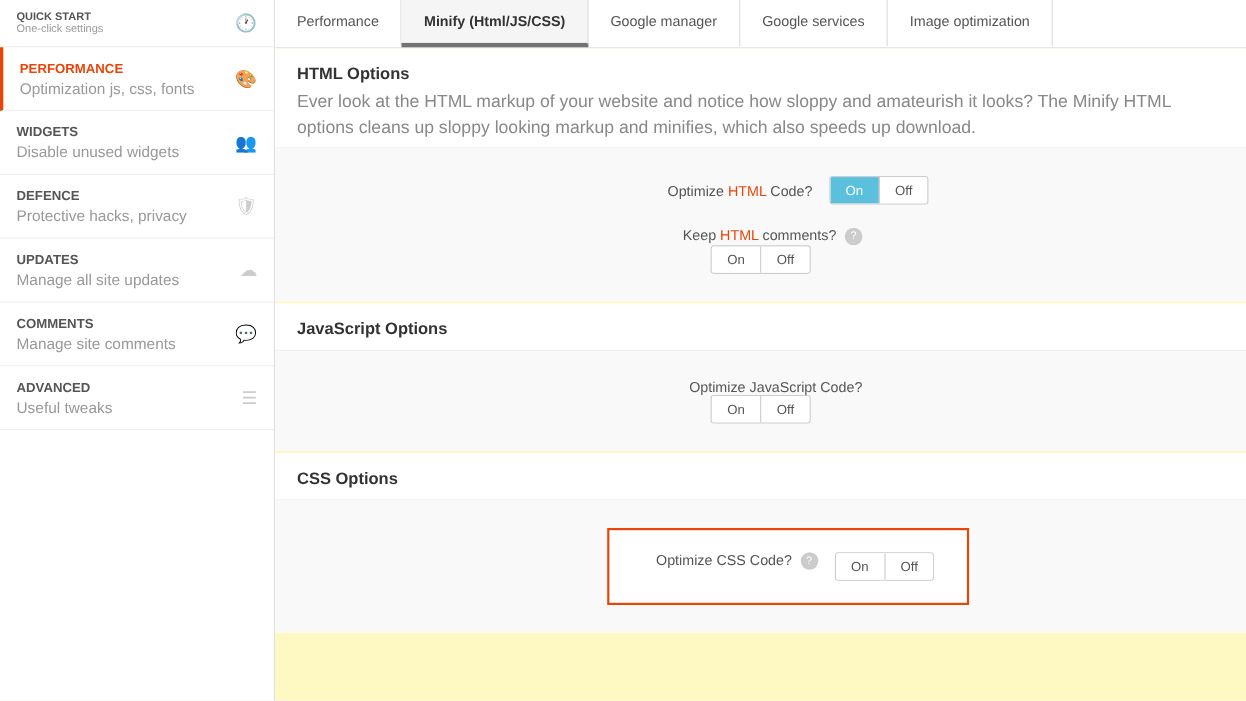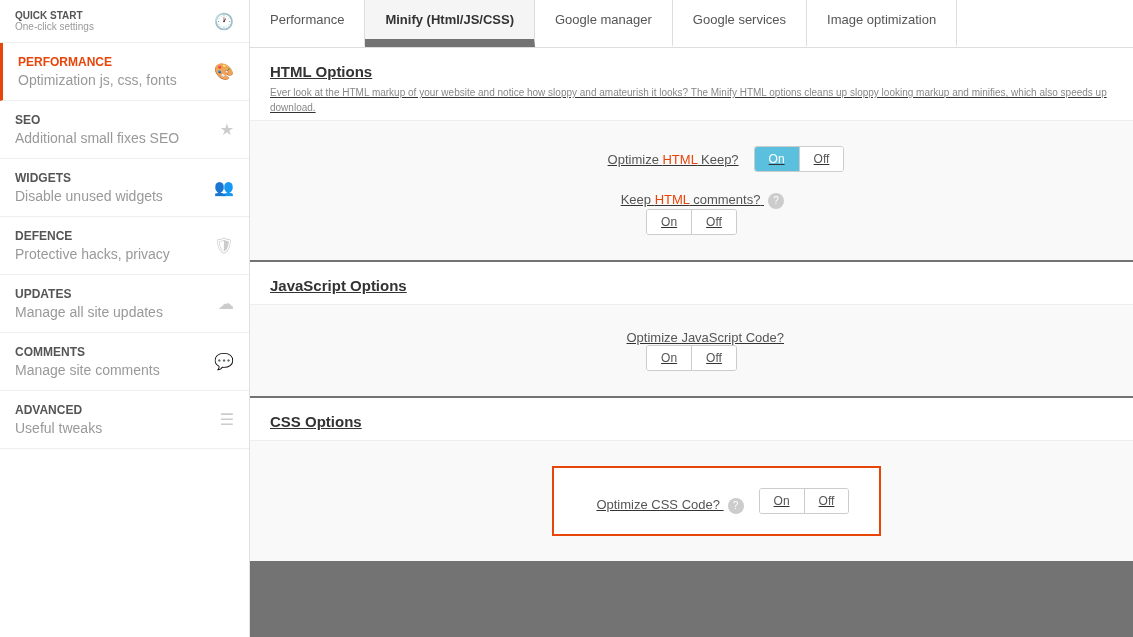--- a/index.html
+++ b/index.html
@@ -81,52 +81,51 @@
       padding: 12px 20px;
       cursor: pointer;
       font-size: 13px;
       color: #555;
       border-right: 1px solid #ddd;
       border-bottom: 2px solid transparent;
       white-space: nowrap;
     }
     .tab.active {
       background: #fff;
-      border-bottom: 8px solid #737373;
+      border-bottom: 4px solid #737373;
       font-weight: bold;
       color: #333;
       background: #f5f5f5;
     }
 
     
     .content {
       flex: 1;
       overflow-y: auto;
       padding: 0;
-      background: #737373;
-      text-decoration: underline;
+      background: #fef9c3;
     }
 
     .section {
       background: #fff;
       margin-bottom: 2px;
     }
     .section-header {
       padding: 15px 20px 5px 20px;
       border-bottom: 1px solid #eee;
       background: #fff;
     }
     .section-title {
       font-size: 15px;
       font-weight: bold;
       color: #333;
       margin-bottom: 5px;
     }
     .section-desc {
-      font-size: 10px;
+      font-size: 16px;
       color: #888;
       line-height: 1.5;
     }
     .section-body {
       padding: 25px 20px;
       background: #f9f9f9;
     }
 
     .option-row {
       display: flex;
@@ -212,27 +211,20 @@
   </div>
 
   <div class="sidebar-item active">
     <div>
       <div class="item-title">PERFORMANCE</div>
       <div class="item-sub">Optimization js, css, fonts</div>
     </div>
     <span class="sidebar-icon">🎨</span>
   </div>
 
-  <div class="sidebar-item">
-    <div>
-      <div class="item-title">SEO</div>
-      <div class="item-sub">Additional small fixes SEO</div>
-    </div>
-    <span class="sidebar-icon">★</span>
-  </div>
 
   <div class="sidebar-item">
     <div>
       <div class="item-title">WIDGETS</div>
       <div class="item-sub">Disable unused widgets</div>
     </div>
     <span class="sidebar-icon">👥</span>
   </div>
 
   <div class="sidebar-item">
@@ -280,21 +272,21 @@
   <div class="content">
 
     <div class="section">
       <div class="section-header">
         <div class="section-title">HTML Options</div>
         <div class="section-desc">Ever look at the HTML markup of your website and notice how sloppy and amateurish it looks? The Minify HTML options cleans up sloppy looking markup and minifies, which also speeds up download.</div>
       </div>
       <div class="section-body">
         <div class="option-row">
           <div class="option-label">
-            <span>Optimize </span><span class="html-text">HTML</span><span> Keep?</span>
+            <span>Optimize </span><span class="html-text">HTML</span><span> Code?</span>
           </div>
           <div class="toggle-group">
             <button class="toggle-btn on-active">On</button>
             <button class="toggle-btn">Off</button>
           </div>
         </div>
         <div class="option-row">
           <div class="option-label">
             <span>Keep </span><span class="html-text">HTML</span><span> comments?</span>
             <span class="help-icon">?</span>
@@ -323,21 +315,21 @@
         </div>
       </div>
     </div>
 
     <div class="section">
       <div class="section-header">
         <div class="section-title">CSS Options</div>
       </div>
       <div class="css-section-body">
         <div style="display:flex; justify-content:center;">
-          <div class="highlighted-row" style="border: 2px solid #e8450a; padding: 20px 30px; display: inline-flex; align-items: flex-end; background: #fff;">
+          <div class="highlighted-row" style="border: 2px solid #e8450a; padding: 20px 30px; display: inline-flex; align-items: flex-start; background: #fff;">
             <div class="option-label" style="min-width:160px; margin-right:15px;">
               <span>Optimize CSS Code?</span>
               <span class="help-icon">?</span>
             </div>
             <div class="toggle-group">
               <button class="toggle-btn">On</button>
               <button class="toggle-btn">Off</button>
             </div>
           </div>
         </div>

